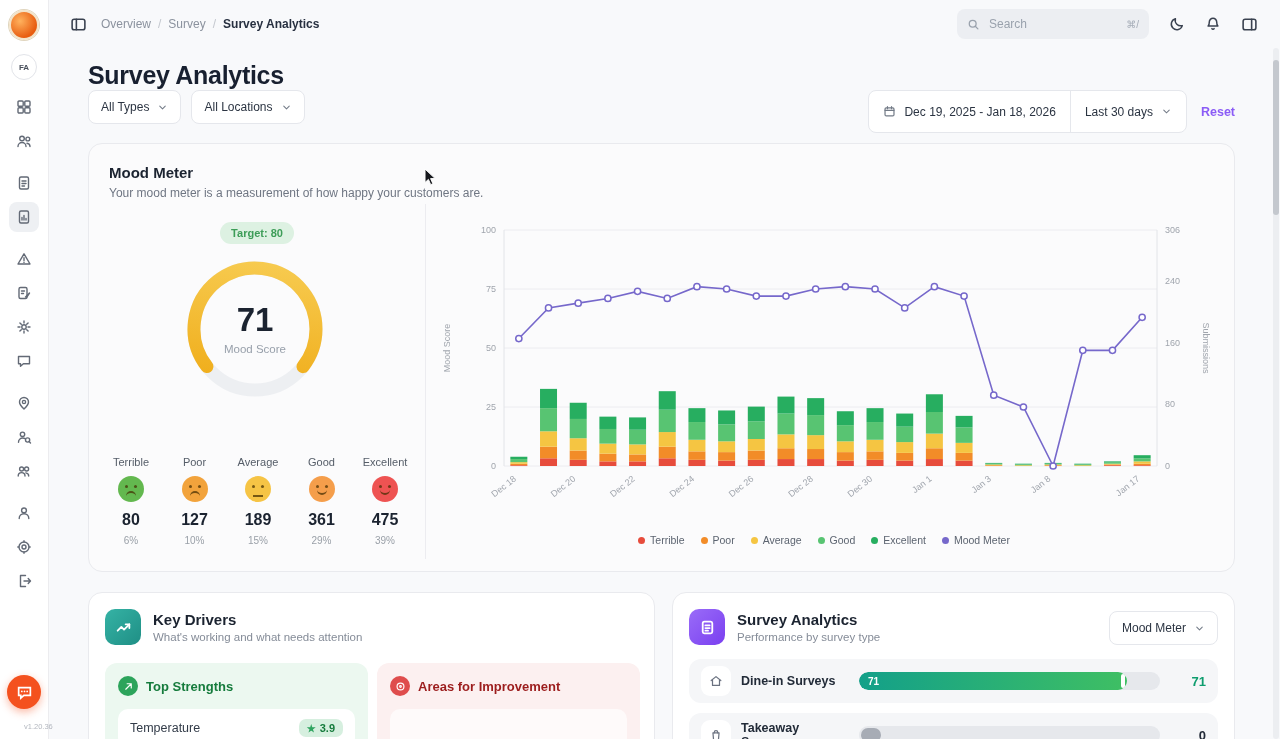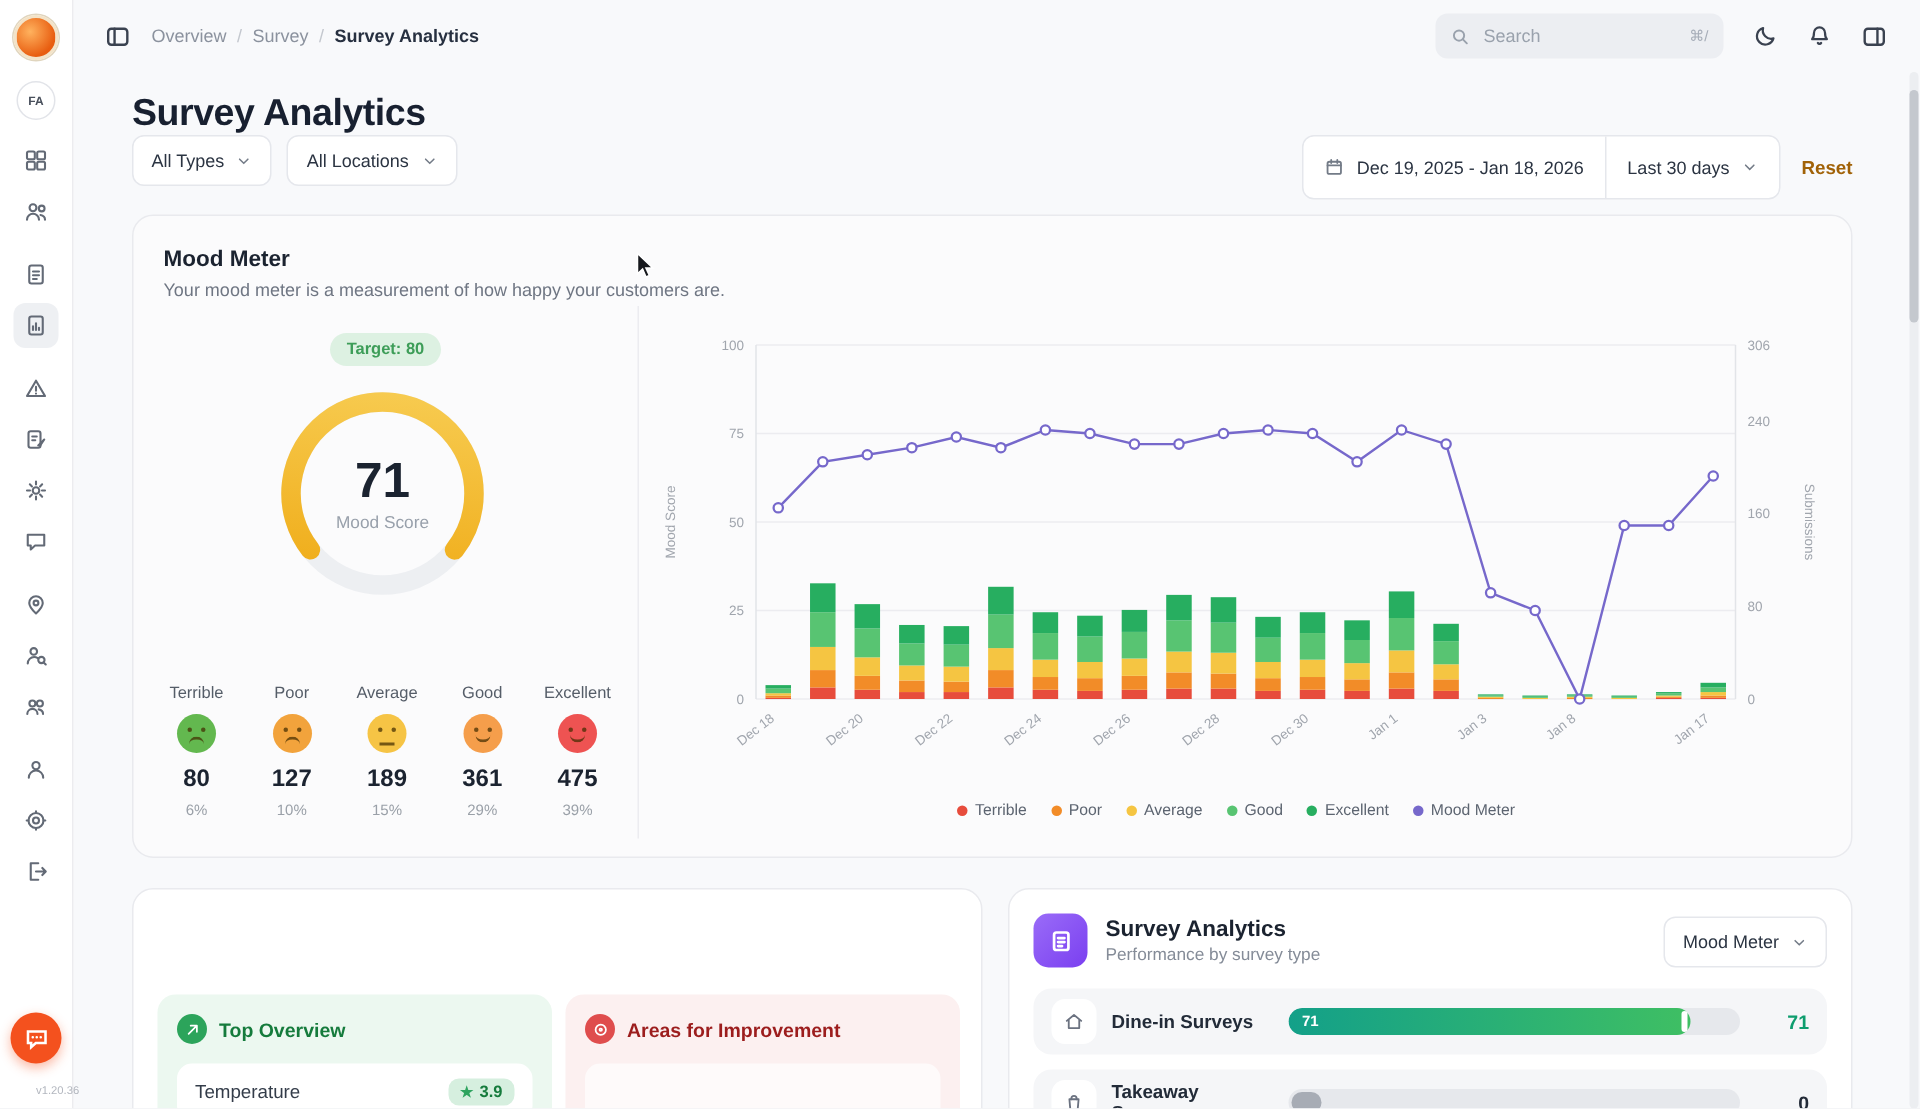--- a/index.html
+++ b/index.html
@@ -34,21 +34,21 @@
   .content{position:absolute;left:48px;top:48px;right:0;height:691px;overflow:hidden;}
   .page-title{position:absolute;left:40px;top:-4px;font-size:25px;font-weight:800;color:#182030;letter-spacing:-.3px;}
   .filter-row{position:absolute;left:40px;right:45px;top:42px;height:36px;}
   .chip{display:inline-flex;align-items:center;gap:8px;background:#fff;border:1px solid #e5e7ec;border-radius:8px;height:34px;padding:0 12px;font-size:12px;color:#2b3442;box-sizing:border-box;cursor:pointer;}
   .chip svg{stroke:#737b87;fill:none;stroke-width:1.5;stroke-linecap:round;stroke-linejoin:round;}
   .filters-left{display:flex;gap:10px;}
   .filters-right{position:absolute;right:0;top:0;display:flex;align-items:center;gap:14px;}
   .date-pill{display:flex;align-items:center;background:#fff;border:1px solid #e5e7ec;border-radius:8px;height:43px;box-sizing:border-box;}
   .date-part{display:flex;align-items:center;gap:8px;padding:0 14px;font-size:12px;color:#2b3442;cursor:pointer;}
   .date-div{width:1px;height:100%;background:#e5e7ec;}
-  .reset-link{font-size:12.5px;font-weight:600;color:#a16207;cursor:pointer;}
+  .reset-link{font-size:12.5px;font-weight:600;color:#8b5cf6;cursor:pointer;}
   
   .mood-card{position:absolute;left:40px;top:95px;width:1147px;height:429px;background:#fbfbfc;border:1px solid #e9eaee;border-radius:14px;box-sizing:border-box;}
   .mc-title{position:absolute;left:20px;top:20px;font-size:15px;font-weight:700;color:#1b2330;}
   .mc-sub{position:absolute;left:20px;top:42px;font-size:12px;color:#6f7683;text-align:right;}
   .gauge-col{position:absolute;left:0;top:60px;width:336px;bottom:0;}
   .target-badge{position:absolute;left:0;right:0;top:18px;margin:auto;width:max-content;background:#ddf1e2;color:#3d9d58;font-size:11px;font-weight:700;padding:5px 11px;border-radius:999px;}
   .gauge-wrap{position:absolute;left:91px;top:50px;width:150px;height:150px;}
   .gauge-overlay{position:absolute;inset:0;display:flex;flex-direction:column;align-items:center;justify-content:center;}
   .gauge-score{font-size:33px;font-weight:800;color:#1b2330;line-height:1;}
   .gauge-label{font-size:11.5px;color:#98a0ab;margin-top:7px;}
@@ -591,28 +591,40 @@
             </div>
             <div class="lg-item">
               <span class="lg-dot" style="background: rgb(118, 104, 203);"></span>
               <span>Mood Meter</span>
             </div>
           </div>
       </div>
     </section>
 
     <section class="card kd-card">
+      <div class="card-head">
+        <div class="card-icon ci-teal">
+            <svg width="17" height="17" viewBox="0 0 16 16">
+              <path d="m2.5 11 3.5-3.5 2.5 2.5 5-5"></path>
+              <path d="M10 5h3.5V8.5"></path>
+            </svg>
+          </div>
+        <div>
+          <div class="card-title">Key Drivers</div>
+          <div class="card-sub">What's working and what needs attention</div>
+        </div>
+      </div>
       <div class="kd-panel kd-strengths">
         <div class="panel-head">
           <div class="ph-icon ph-green">
               <svg width="11" height="11" viewBox="0 0 16 16">
                 <path d="M4 12 12 4M6 4h6v6"></path>
               </svg>
             </div>
-          <div class="ph-title t-green">Top Overview</div>
+          <div class="ph-title t-green">Top Strengths</div>
         </div>
         <div class="kd-item">
           <span>Temperature</span>
           <span class="score-badge">
               <span style="color:#2ea45f;font-size:10px;">★</span>
               <span>3.9</span>
             </span>
         </div>
       </div>
       <div class="kd-panel kd-improve">

